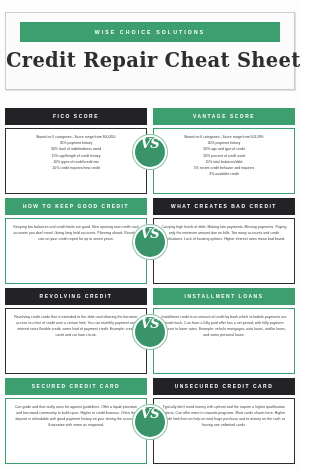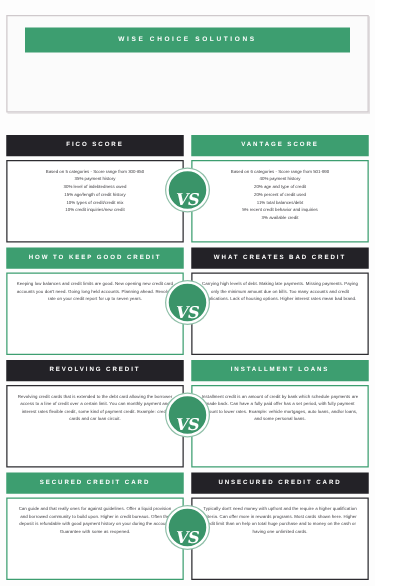--- a/index.html
+++ b/index.html
@@ -125,21 +125,21 @@
 
   
   .vs{
     position:absolute;
     left:50%; top:50%;
     transform:translate(-50%,-50%);
     width:30px;height:30px;
     border-radius:50%;
     background:#3a9469;
     border:2px solid #ffffff;
-    display:flex;align-items:flex-end;justify-content:center;
+    display:flex;align-items:flex-start;justify-content:center;
     z-index:6;
     box-shadow:0 0 0 1px #8fbfa8;
   }
   .vs span{
     color:#ffffff;
     font-family:"DejaVu Serif", serif;
     font-style:italic;
     font-weight:bold;
     font-size:13px;
     letter-spacing:-0.5px;
@@ -148,20 +148,21 @@
 </style>
 </head>
 <body>
 
 <div id="page">
 
   <div class="masthead">
     <div class="brandbar">
       <span>WISE CHOICE SOLUTIONS</span>
     </div>
+    <div class="maintitle">Credit Repair Cheat Sheet</div>
   </div>
 
   <div class="row row-1">
     <div class="side left">
       <div class="cap dark">
         <span>FICO SCORE</span>
       </div>
       <div class="body dark">
         <ul>
           <li>Based on 5 categories - Score range from 300-850</li>

